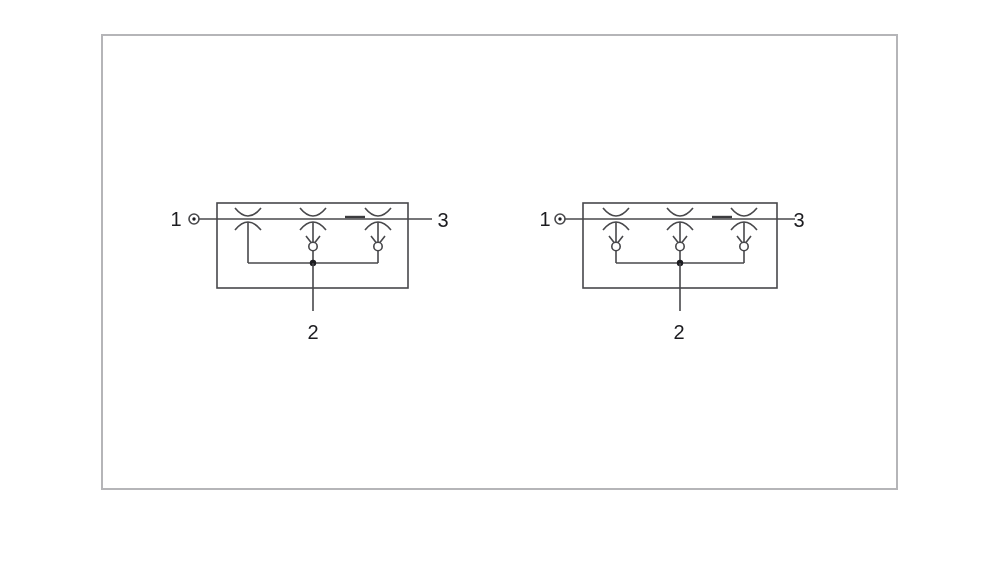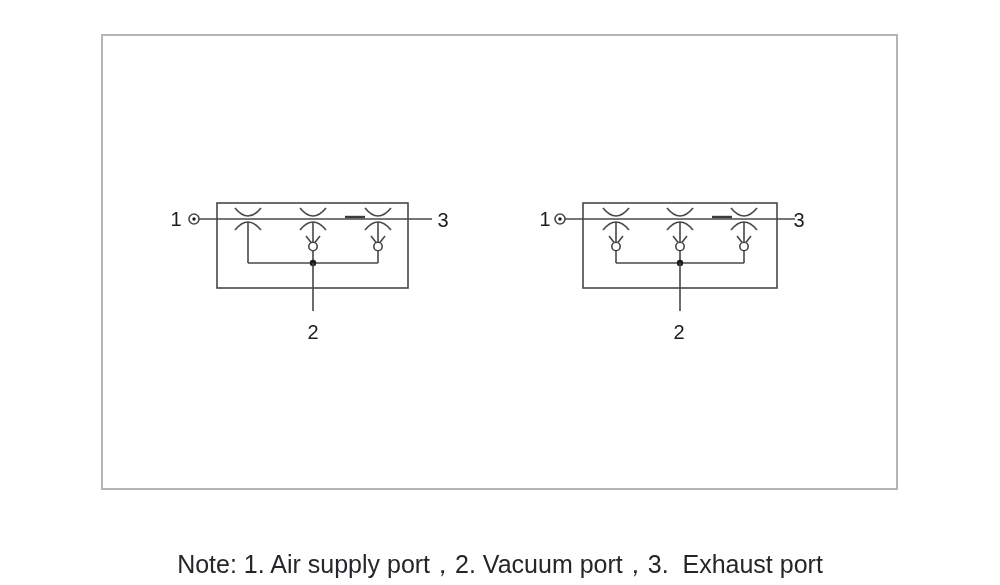--- a/index.html
+++ b/index.html
@@ -153,15 +153,14 @@
 
       <line x1="88" y1="68" x2="216" y2="68"></line>
       <circle cx="152" cy="68" r="3.2" fill="#1c1c20" stroke="none"></circle>
       <line x1="152" y1="68" x2="152" y2="116"></line>
     </g>
     <text class="port-text" text-anchor="middle" x="17" y="31">1</text>
     <text class="port-text" text-anchor="middle" x="271" y="31.5">3</text>
     <text class="port-text" text-anchor="middle" x="151" y="144">2</text>
   </svg>
 
-  <div class="note">Note: 1. Air supply port，2. Vacuum port，3.  Exhaust port</div>
 
 </div>
 
 </body></html>

